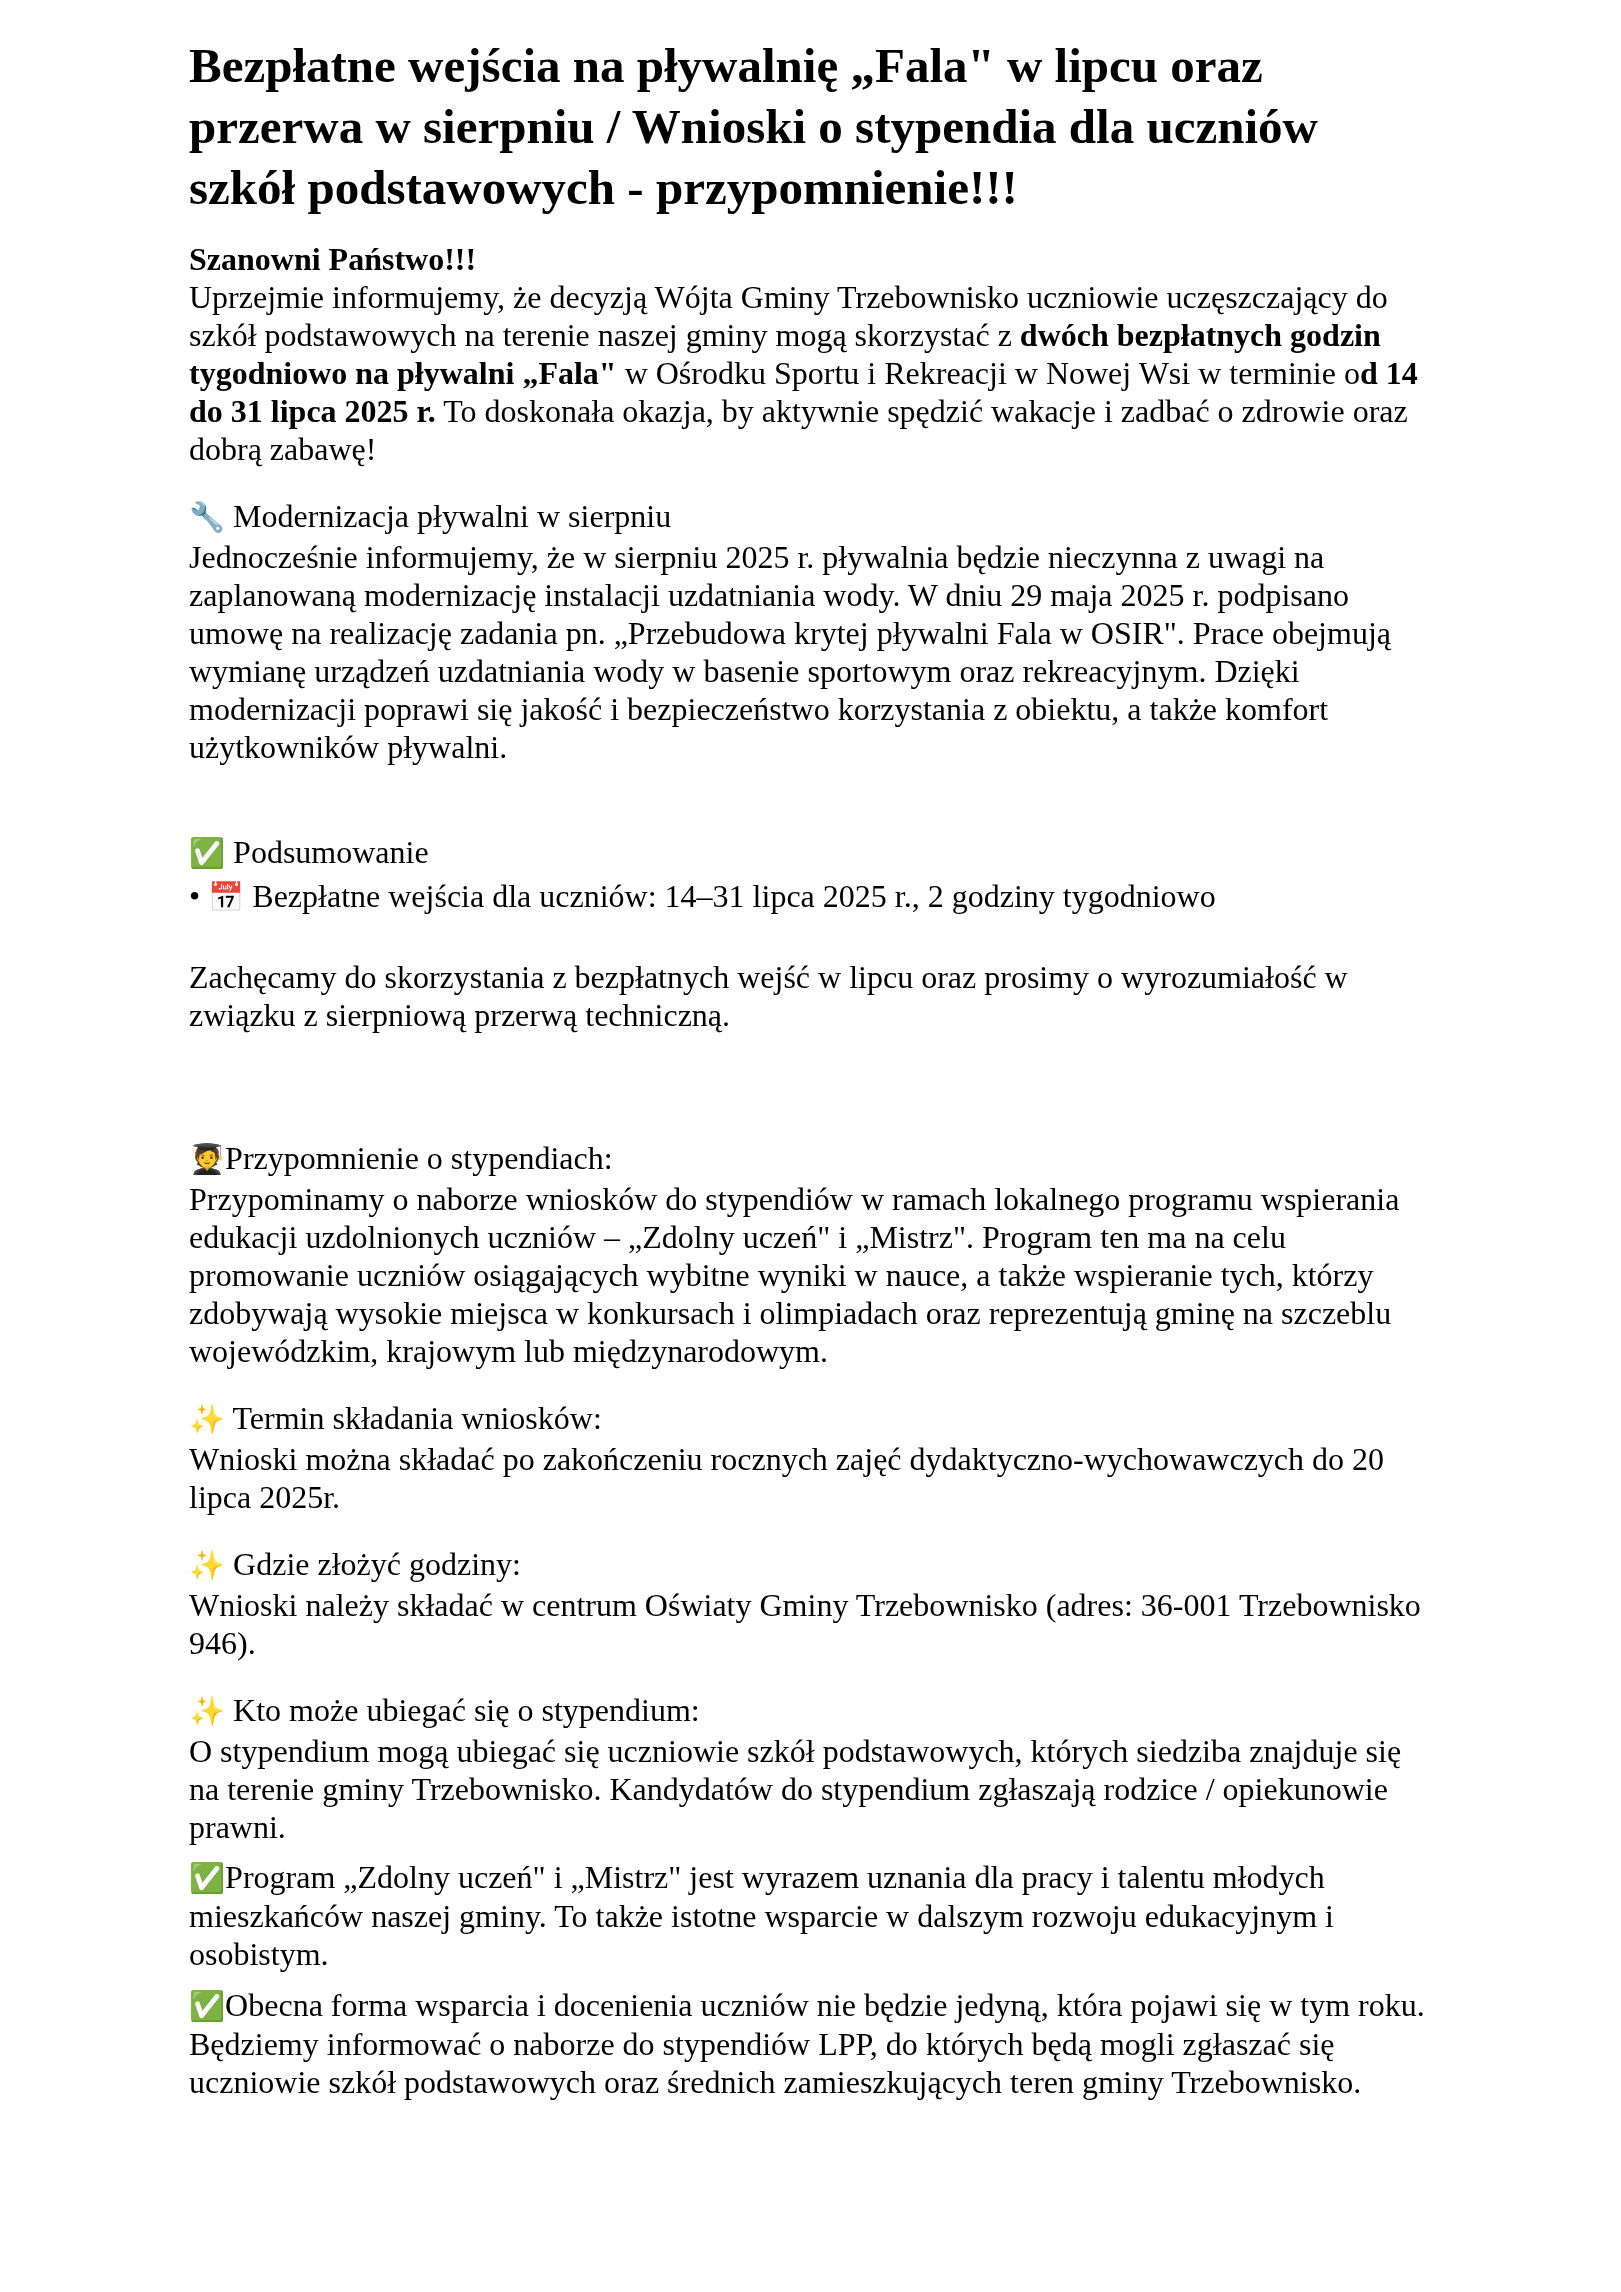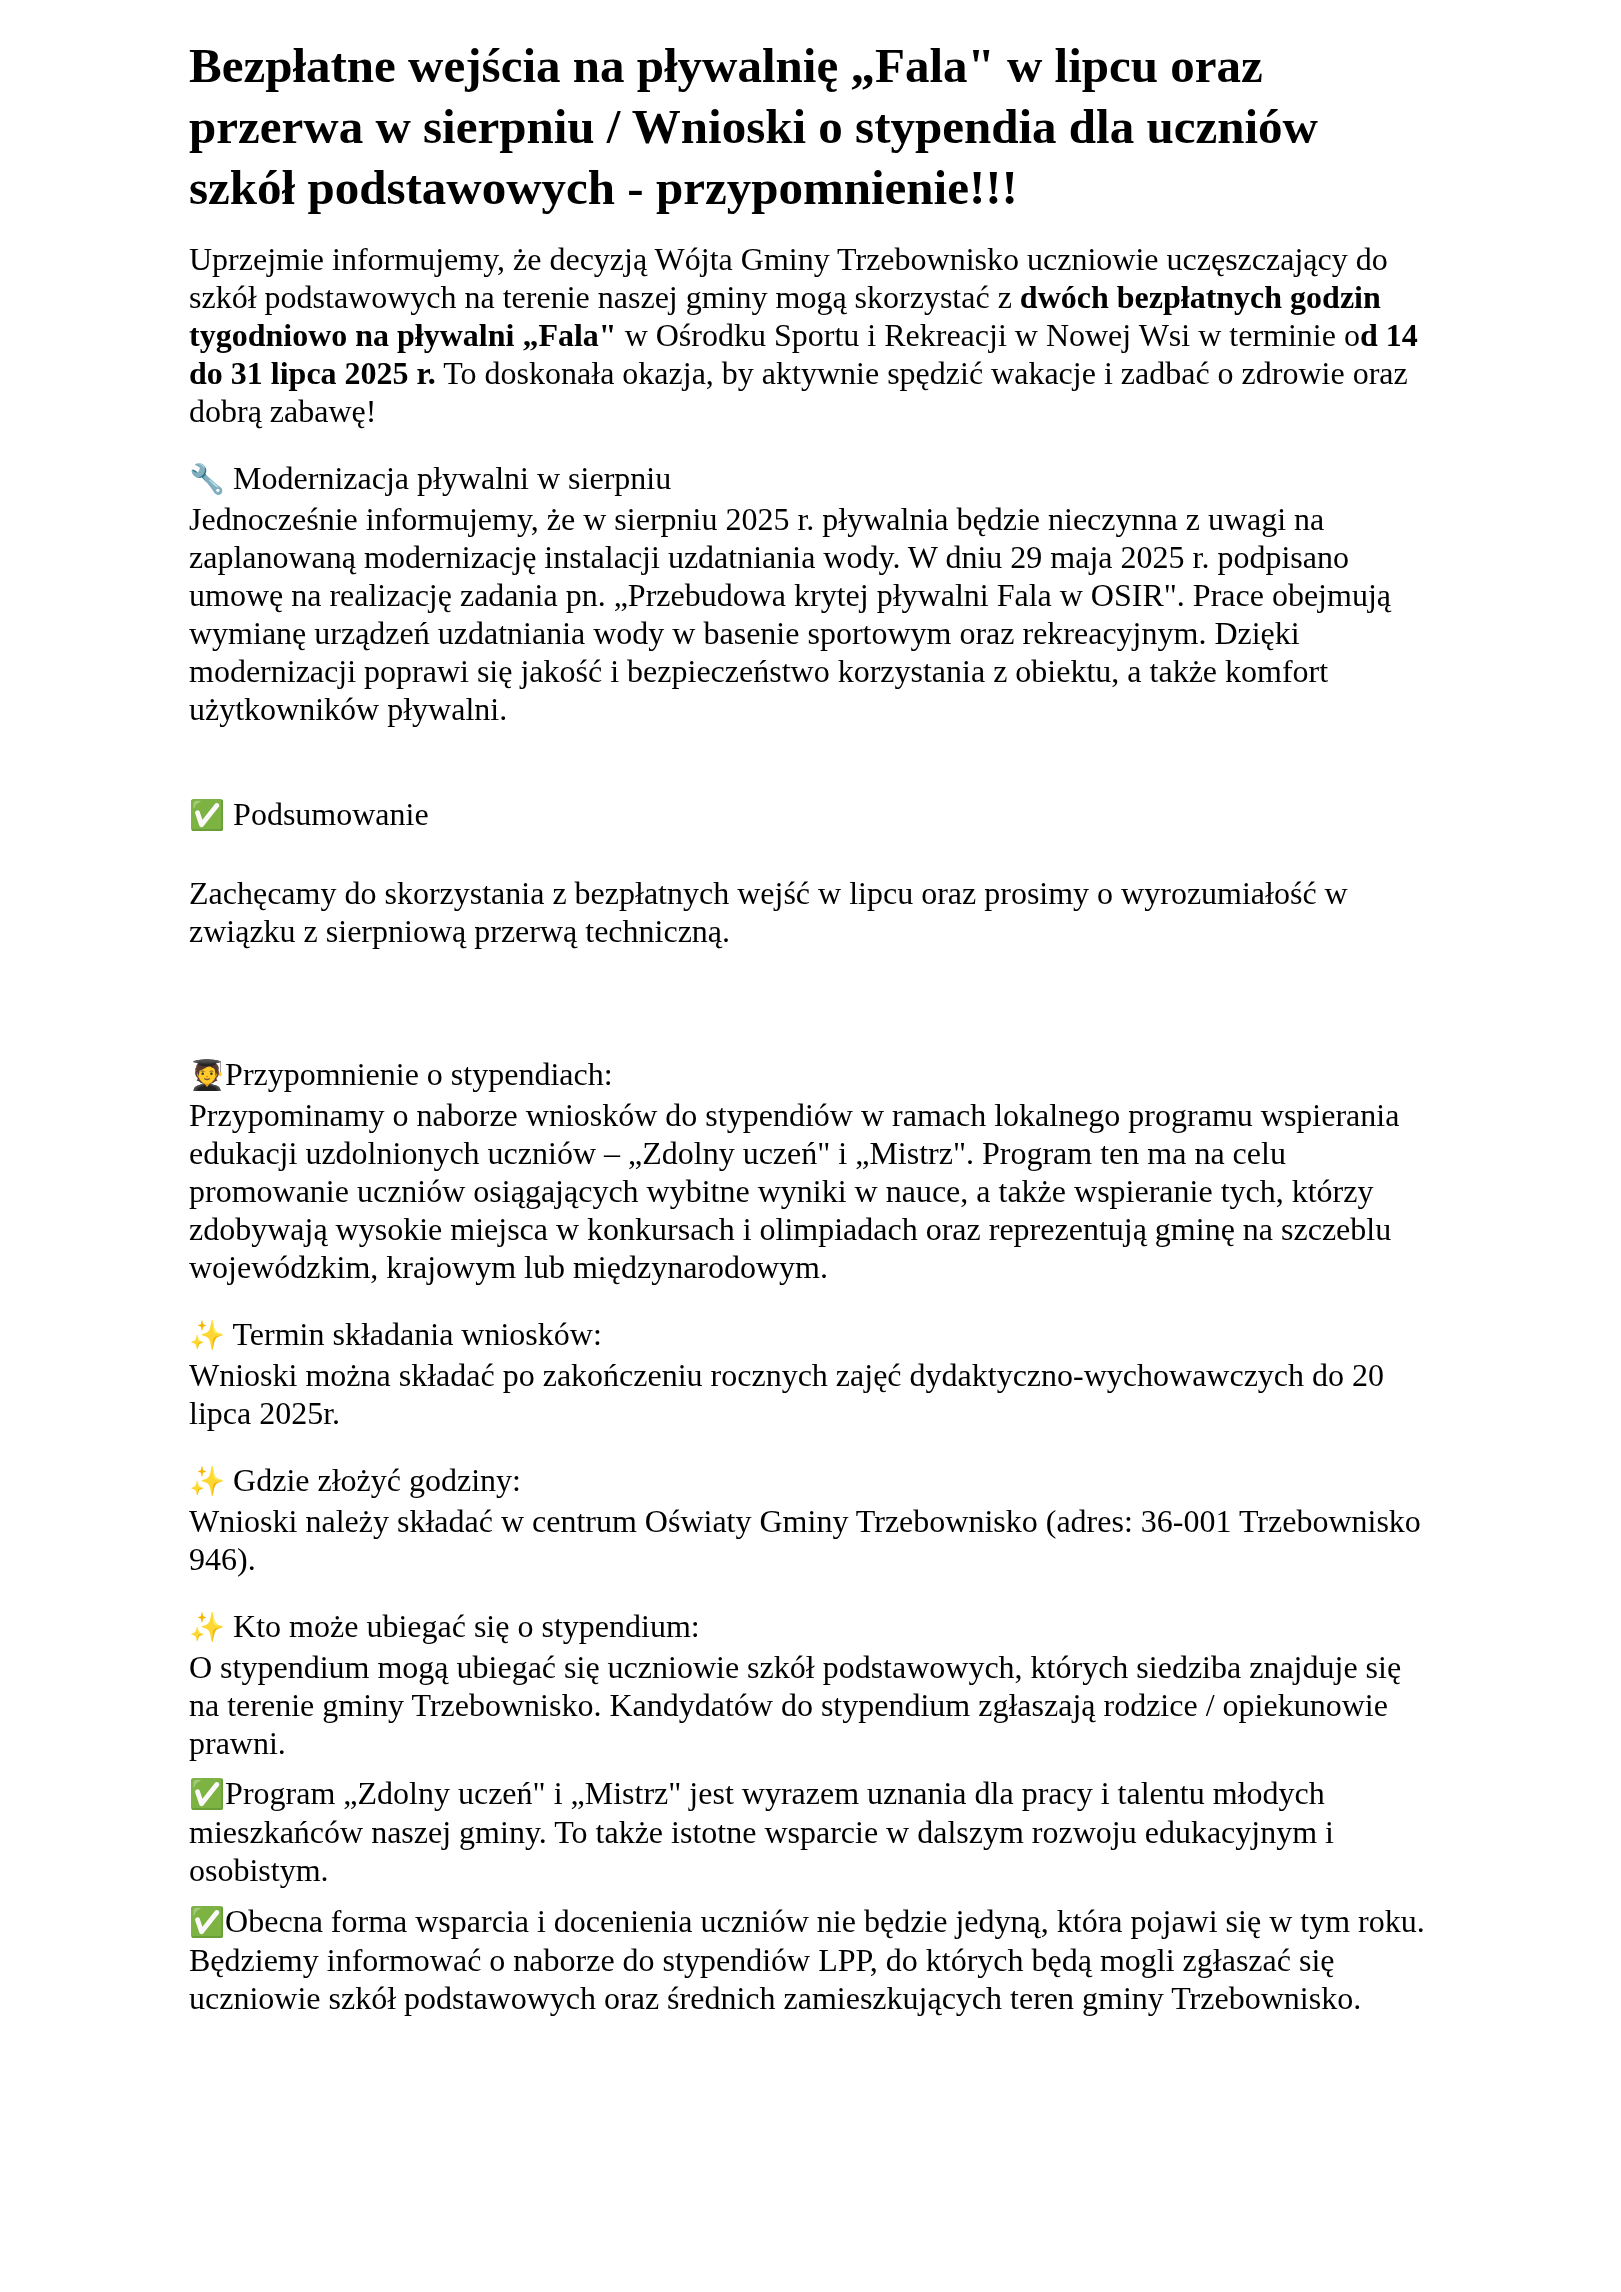--- a/index.html
+++ b/index.html
@@ -48,31 +48,33 @@
   .spacer-2x { height: 76px; }
   .emoji { font-family: "DejaVu Sans", sans-serif; font-size: 29px; }
 </style>
 </head>
 <body>
 
 <div class="page">
 
   <h1 class="doc-title">Bezpłatne wejścia na pływalnię „Fala" w lipcu oraz przerwa w sierpniu / Wnioski o stypendia dla uczniów szkół podstawowych - przypomnienie!!!</h1>
 
+  <p class="greeting">Szanowni Państwo!!!</p>
 
   <p><span>Uprzejmie informujemy, że decyzją Wójta Gminy Trzebownisko uczniowie uczęszczający do szkół podstawowych na terenie naszej gminy mogą skorzystać z </span><span class="bold">dwóch bezpłatnych godzin tygodniowo na pływalni „Fala"</span><span> w Ośrodku Sportu i Rekreacji w Nowej Wsi w terminie o</span><span class="bold">d 14 do 31 lipca 2025 r.</span><span> To doskonała okazja, by aktywnie spędzić wakacje i zadbać o zdrowie oraz dobrą zabawę!</span></p>
 
   <p class="icon-heading"><span class="emoji">🔧</span> <span>Modernizacja pływalni w sierpniu</span></p>
 
   <p>Jednocześnie informujemy, że w sierpniu 2025 r. pływalnia będzie nieczynna z uwagi na zaplanowaną modernizację instalacji uzdatniania wody. W dniu 29 maja 2025 r. podpisano umowę na realizację zadania pn. „Przebudowa krytej pływalni Fala w OSIR". Prace obejmują wymianę urządzeń uzdatniania wody w basenie sportowym oraz rekreacyjnym. Dzięki modernizacji poprawi się jakość i bezpieczeństwo korzystania z obiektu, a także komfort użytkowników pływalni.</p>
 
   <div class="spacer"></div>
 
   <p class="icon-heading"><span class="emoji">✅</span> <span>Podsumowanie</span></p>
 
+  <p class="bullet-line"><span>•</span> <span class="emoji">📅</span> <span>Bezpłatne wejścia dla uczniów: 14–31 lipca 2025 r., 2 godziny tygodniowo</span></p>
 
 
   <div class="spacer"></div>
 
   <p>Zachęcamy do skorzystania z bezpłatnych wejść w lipcu oraz prosimy o wyrozumiałość w związku z sierpniową przerwą techniczną.</p>
 
   <div class="spacer-2x"></div>
 
   <p class="icon-heading"><span class="emoji">🧑‍🎓</span><span>Przypomnienie o stypendiach:</span></p>
 

